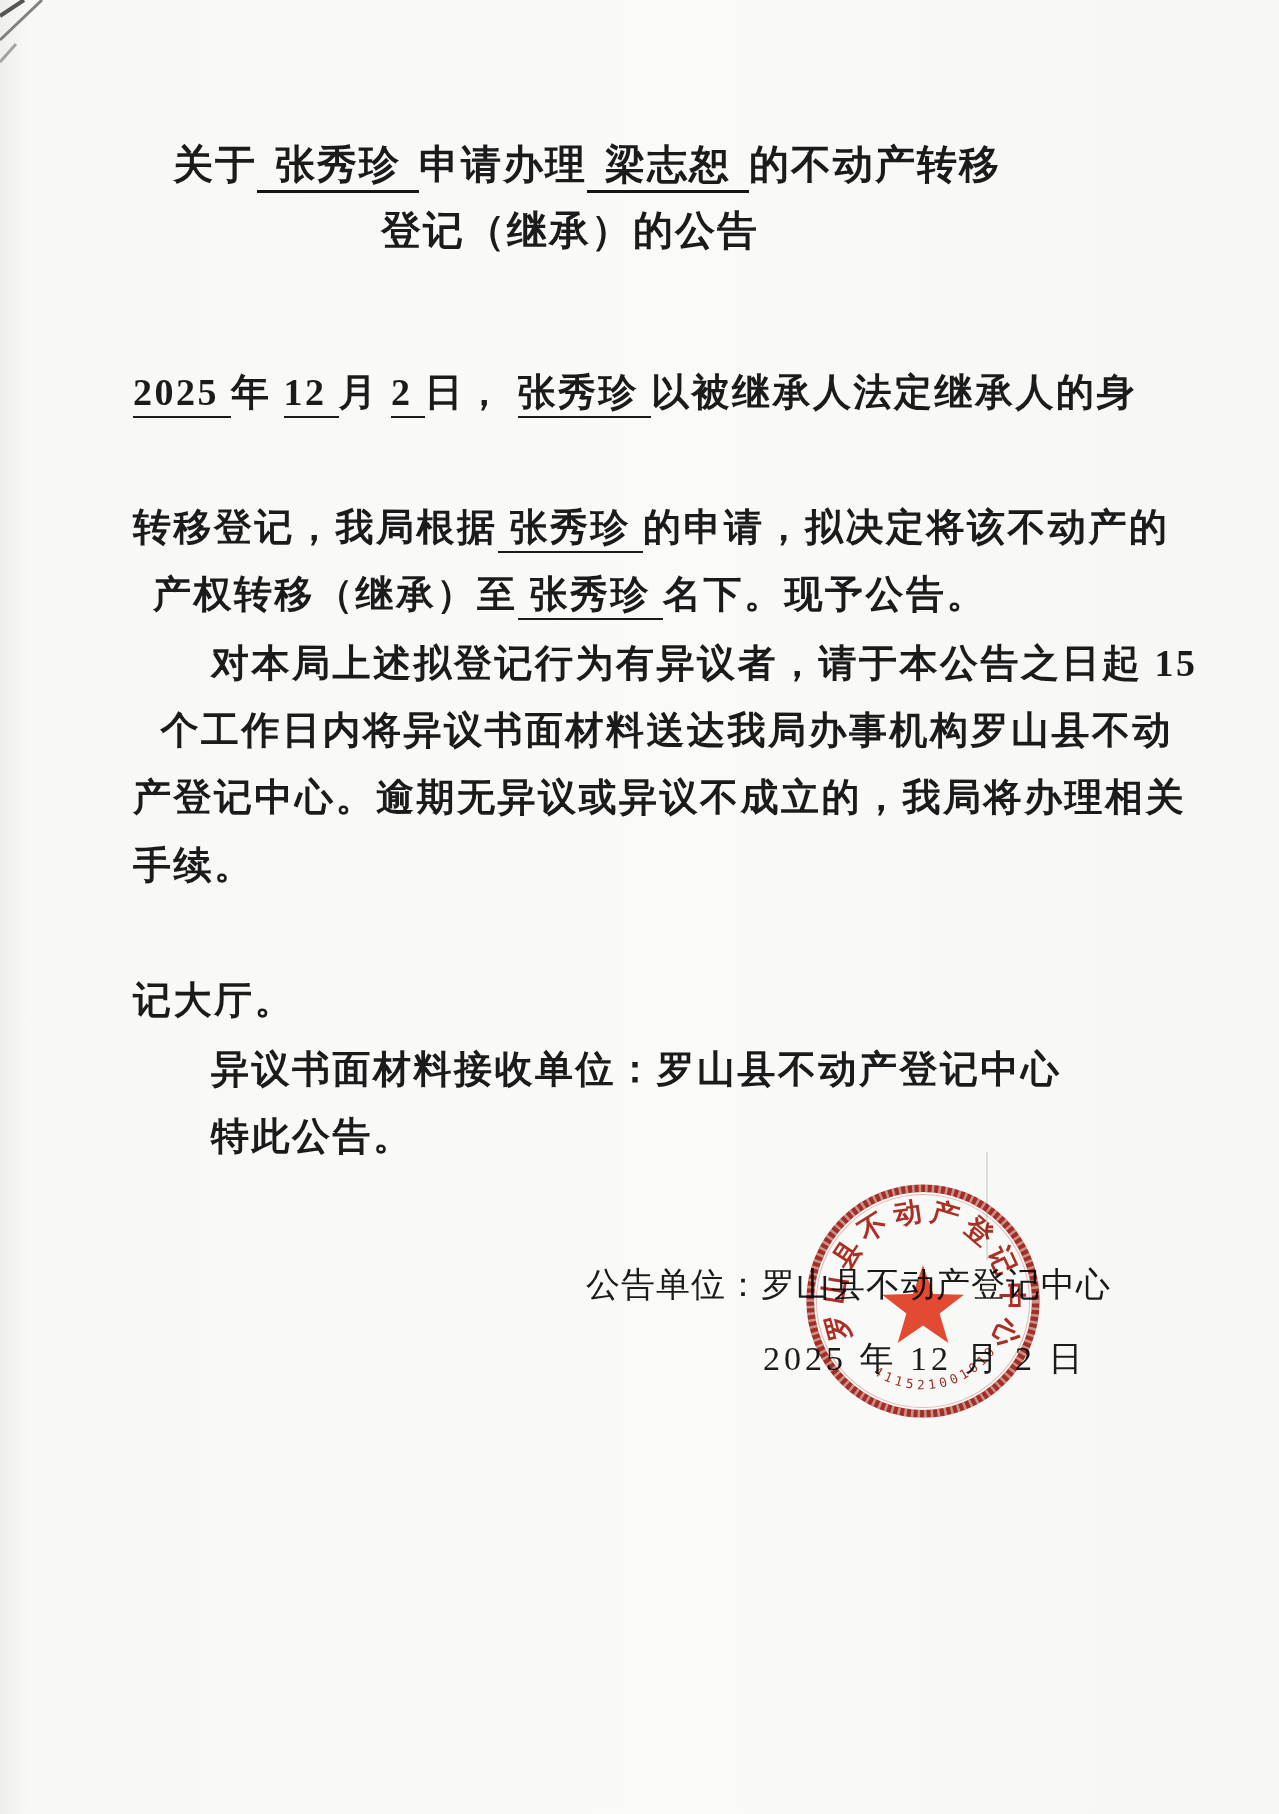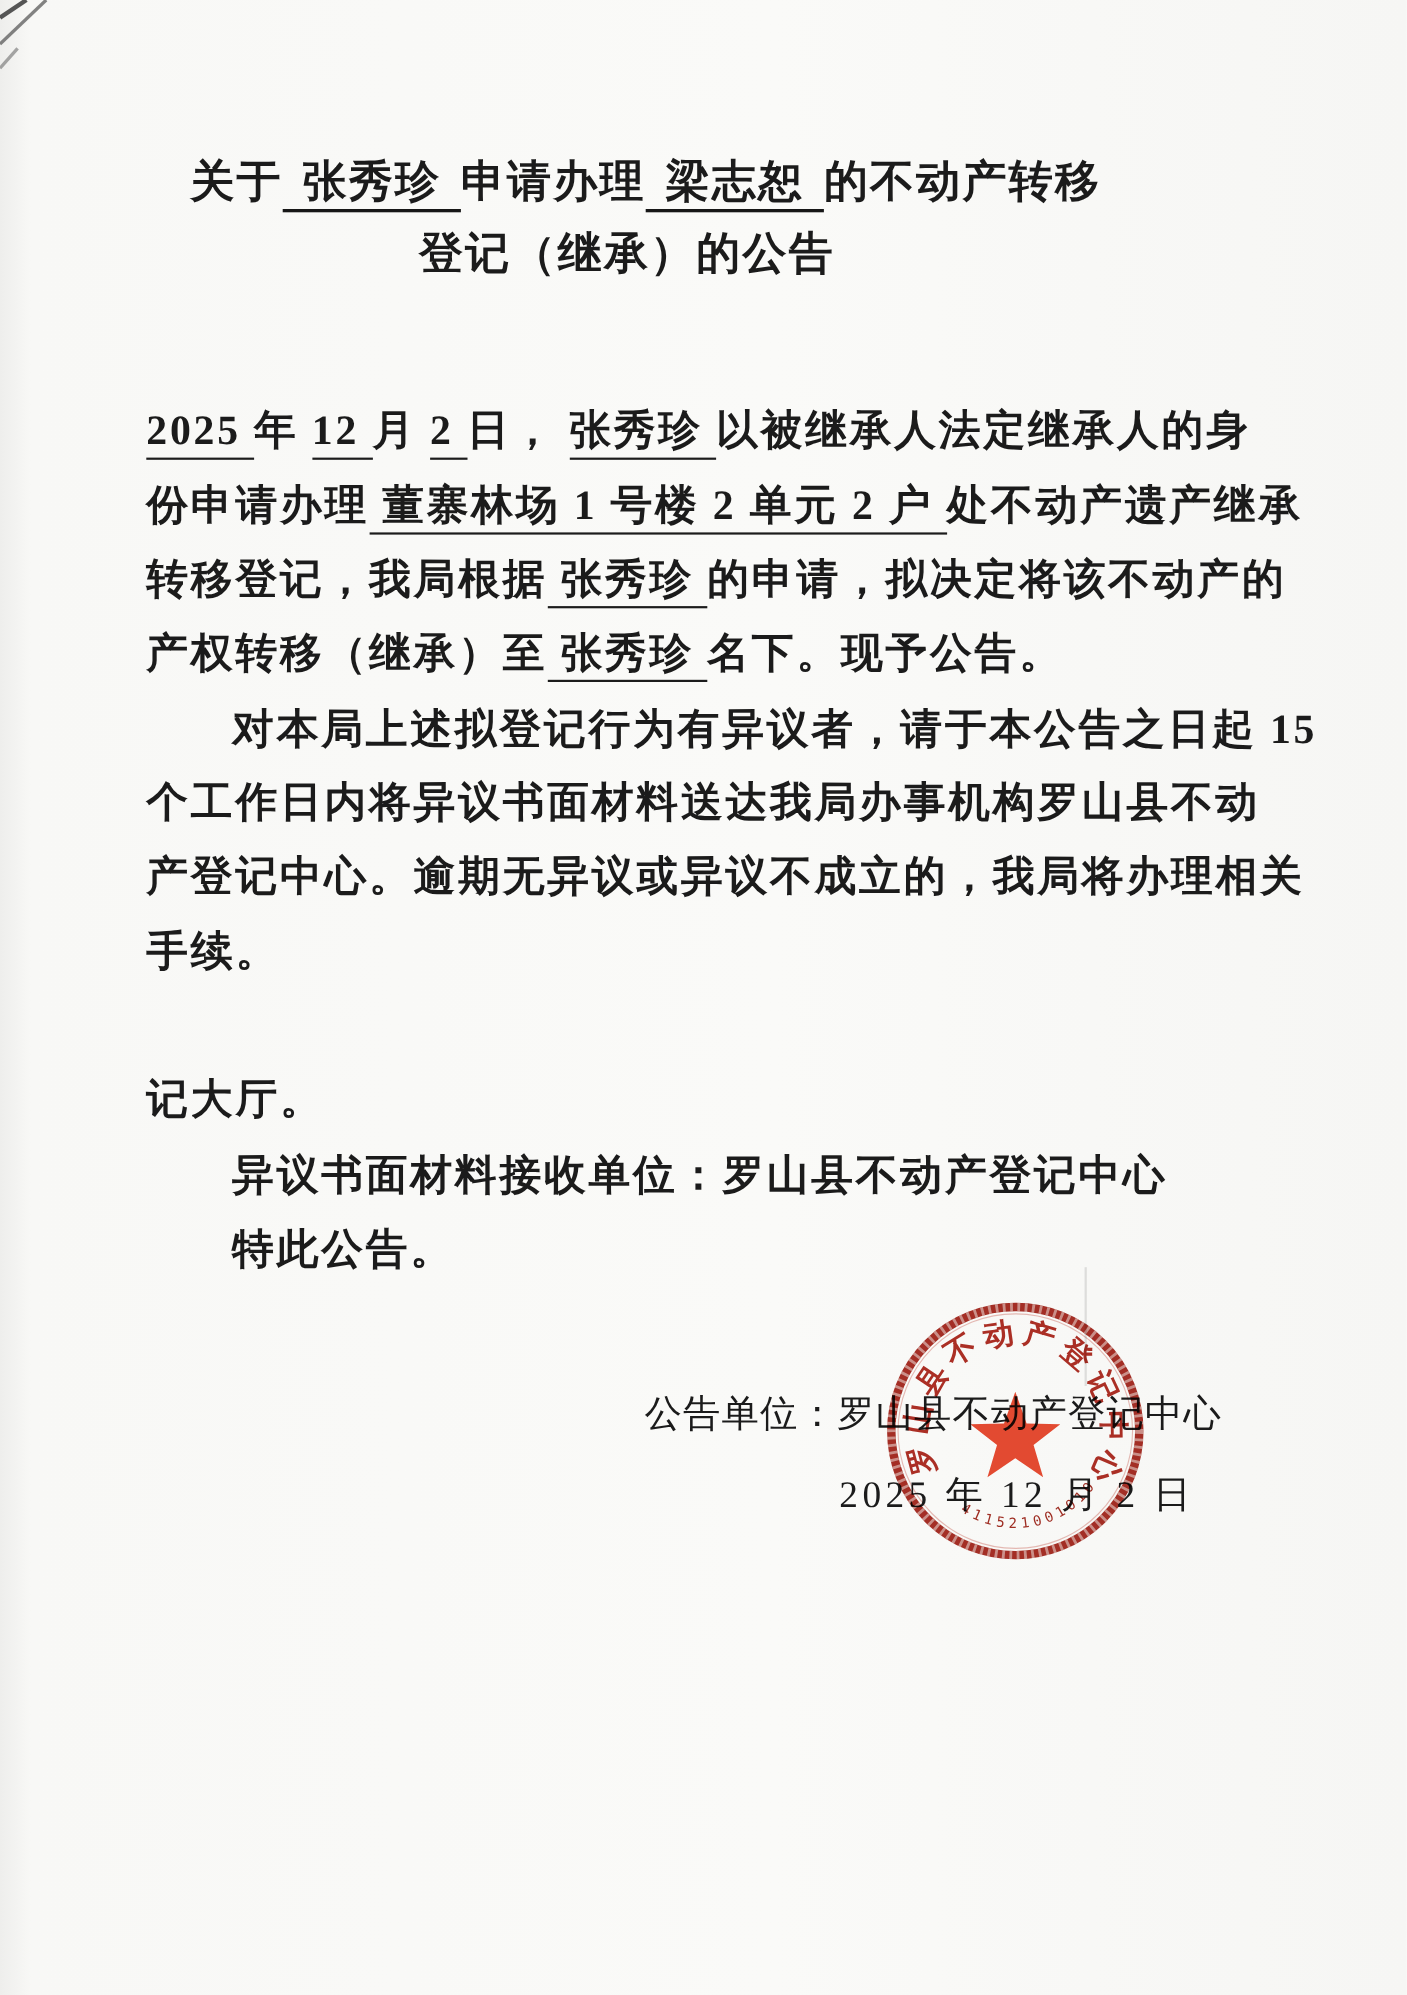--- a/index.html
+++ b/index.html
@@ -24,22 +24,22 @@
   .title-line .u{border-bottom:3px solid #171717;padding:0 6px 3px 6px;}
   
   .body-line{
     position:absolute;left:133px;width:1040px;
     font-size:38px;line-height:40px;letter-spacing:2.5px;
     white-space:nowrap;
     font-weight:bold;
   }
   .body-line .u{border-bottom:2px solid #1c1c1c;padding-bottom:3px;}
   .indent{padding-left:78px;}
-  .bl0{top:372px;} .bl1{top:440px;} .bl2{top:507px;} .bl3{top:574px;}
-  .bl4{top:643px;} .bl5{top:710px;} .bl6{top:777px;} .bl7{top:845px;}
+  .bl0{top:372px;} .bl1{top:440px;} .bl2{top:507px;} .bl3{top:574px;margin-left:20px;}
+  .bl4{top:643px;} .bl5{top:710px;text-align:right;} .bl6{top:777px;} .bl7{top:845px;}
   .bl8{top:912px;} .bl9{top:980px;} .bl10{top:1049px;} .bl11{top:1116px;}
   
   .footer-line{
     position:absolute;font-size:34px;letter-spacing:1px;white-space:nowrap;
   }
   .issuer{left:586px;top:1262px;}
   .datefoot{left:763px;top:1336px;letter-spacing:4px;}
   
   .seal{
     position:absolute;left:800px;top:1178px;
@@ -72,21 +72,20 @@
   <svg class="corner-smudge" viewBox="0 0 62 72">
     <path d="M0 16 L24 0" stroke="#3a3a3a" stroke-width="4" fill="none"></path>
     <path d="M0 40 L42 0" stroke="#4b4b4b" stroke-width="3" fill="none" opacity=".8"></path>
     <path d="M0 62 L16 44" stroke="#565656" stroke-width="3" fill="none" opacity=".6"></path>
   </svg>
 
   <div class="title-line t1"><span>关于</span><span class="u"> 张秀珍 </span><span>申请办理</span><span class="u"> 梁志恕 </span><span>的不动产转移</span></div>
   <div class="title-line t2">登记（继承）的公告</div>
 
   <div class="body-line bl0"><span class="u">2025 </span><span>年 </span><span class="u"> 12 </span><span>月 </span><span class="u"> 2 </span><span>日， </span><span class="u"> 张秀珍 </span><span>以被继承人法定继承人的身</span></div>
-  <div class="body-line bl1"><span>份申请办理</span><span class="u"> 董寨林场 1 号楼 2 单元 2 户 </span><span>处不动产遗产继承</span></div>
   <div class="body-line bl2"><span>转移登记，我局根据</span><span class="u"> 张秀珍 </span><span>的申请，拟决定将该不动产的</span></div>
   <div class="body-line bl3"><span>产权转移（继承）至</span><span class="u"> 张秀珍 </span><span>名下。现予公告。</span></div>
   <div class="body-line bl4 indent"><span>对本局上述拟登记行为有异议者，请于本公告之日起 15</span></div>
   <div class="body-line bl5"><span>个工作日内将异议书面材料送达我局办事机构罗山县不动</span></div>
   <div class="body-line bl7"><span>手续。</span></div>
   <div class="body-line bl6"><span>产登记中心。逾期无异议或异议不成立的，我局将办理相关</span></div>
   <div class="body-line bl9"><span>记大厅。</span></div>
   <div class="body-line bl10 indent"><span>异议书面材料接收单位：罗山县不动产登记中心</span></div>
   <div class="body-line bl11 indent"><span>特此公告。</span></div>
 

